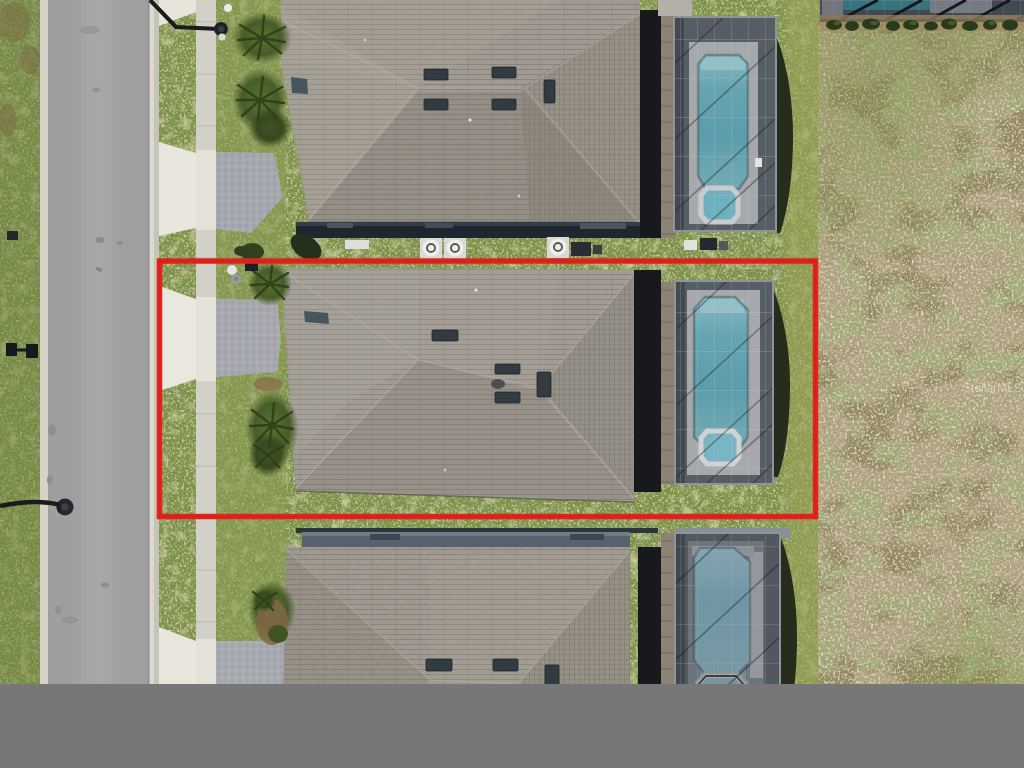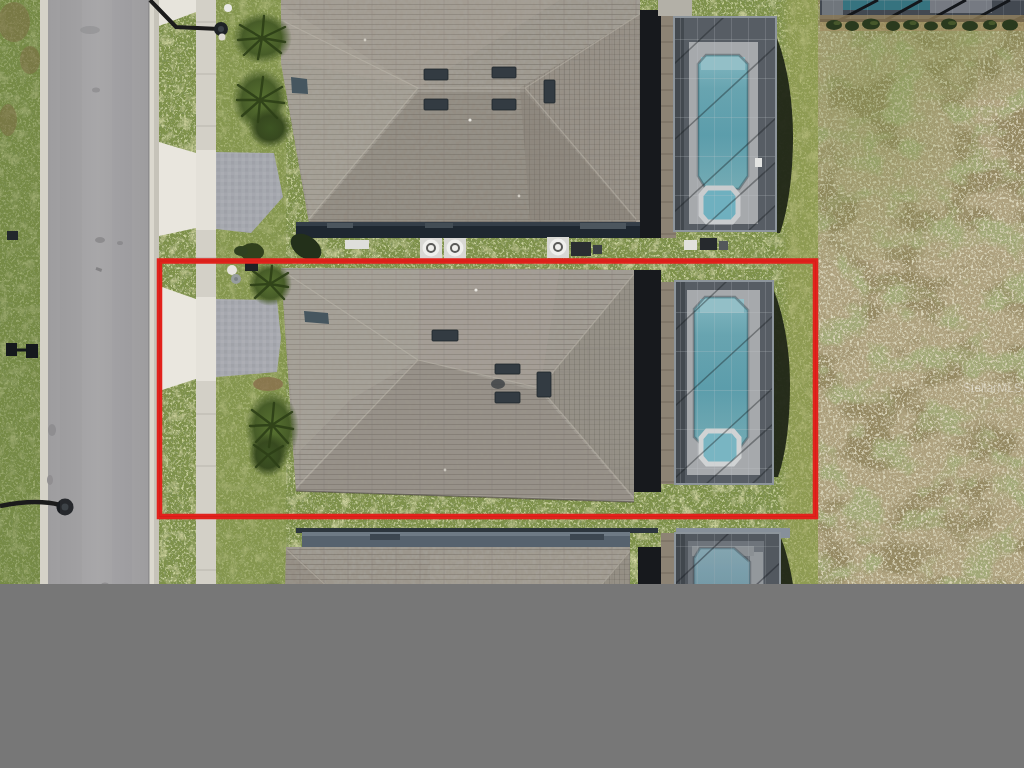--- a/index.html
+++ b/index.html
@@ -1,15 +1,15 @@
 <!DOCTYPE html>
 <html><head><meta charset="utf-8">
 <style>
 html,body{margin:0;padding:0;background:#777}
-#c{position:relative;width:1024px;height:584px;overflow:hidden;font-family:"Liberation Sans",sans-serif}
+#c{position:relative;width:1024px;height:684px;overflow:hidden;font-family:"Liberation Sans",sans-serif}
 #c svg{position:absolute;left:0;top:0}
 </style></head>
 <body>
 <div id="c">
 <svg width="1024" height="768" viewBox="0 0 1024 768">
 <defs>
 <filter id="grassF" x="0%" y="0%" width="100%" height="100%">
   <feTurbulence type="fractalNoise" baseFrequency="0.45 0.4" numOctaves="3" seed="4" result="t"></feTurbulence>
   <feColorMatrix in="t" type="matrix" values="0 0 0 0 0.21  0 0 0 0 0.28  0 0 0 0 0.10  2.0 2.0 0 0 -1.8" result="dark"></feColorMatrix>
   <feColorMatrix in="t" type="matrix" values="0 0 0 0 0.62  0 0 0 0 0.67  0 0 0 0 0.35  0 2.0 2.0 0 -2.0" result="lite"></feColorMatrix>

